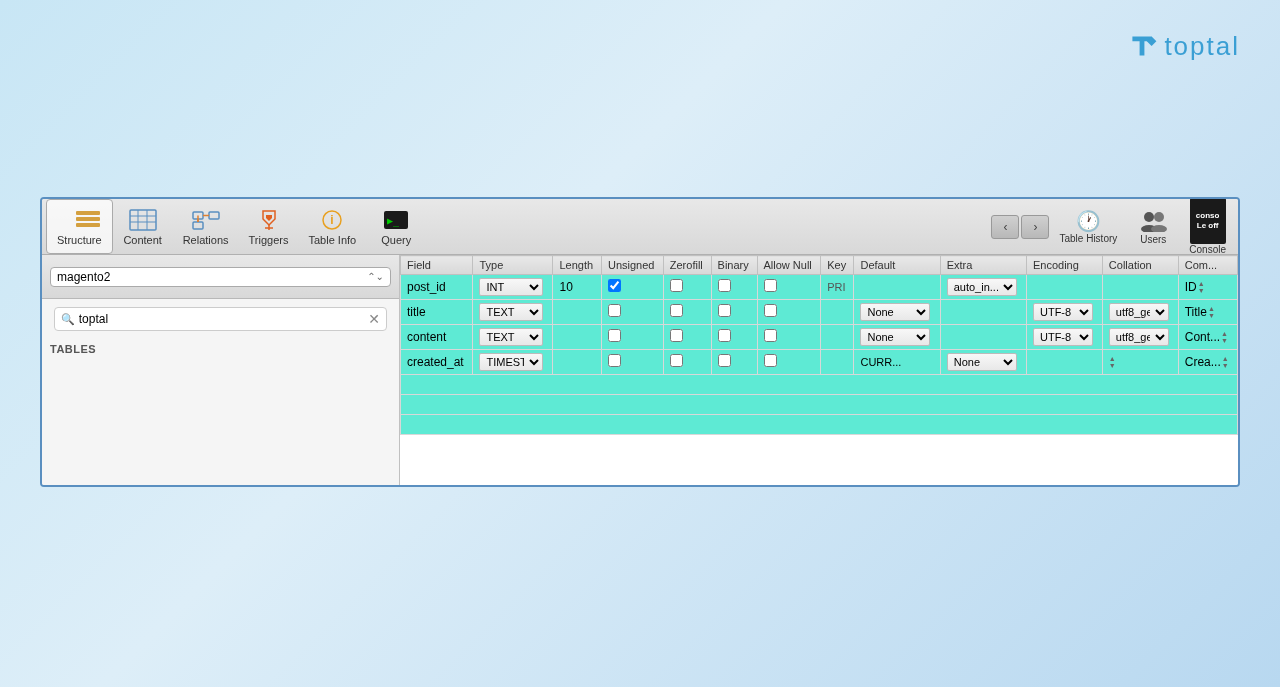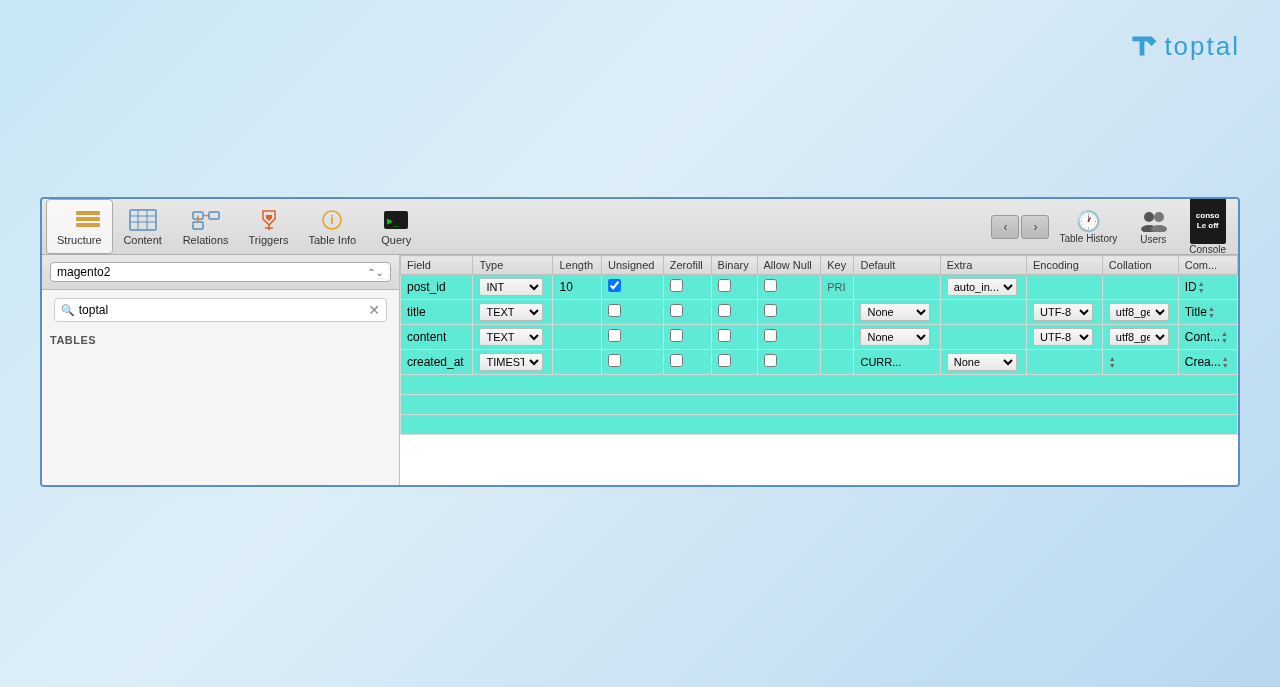--- a/index.html
+++ b/index.html
@@ -163,21 +163,21 @@
       display: flex;
       flex-direction: column;
       flex-shrink: 0;
     }
     .db-selector {
       display: flex;
       align-items: center;
       background: linear-gradient(to bottom, #e8e8e8, #d8d8d8);
       border-bottom: 1px solid #b8b8b8;
       padding: 4px 8px;
-      height: 35px;
+      height: 44px;
     }
     .select-database-label {
       text-align: center;
       padding: 3px 0;
       font-size: 11px;
       color: #666;
       border-bottom: 1px solid #ddd;
     }
     .search-area {
       display: flex;

